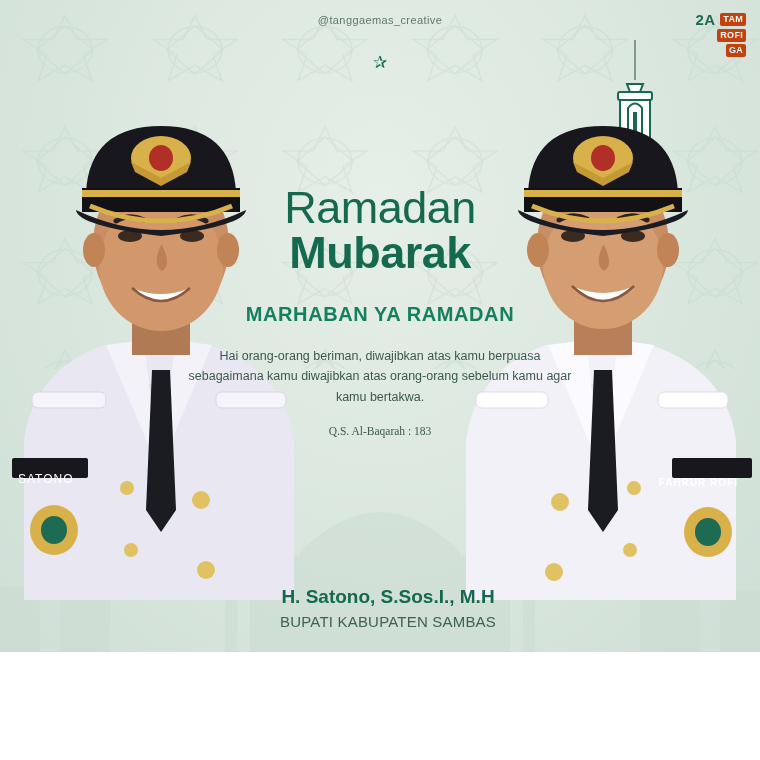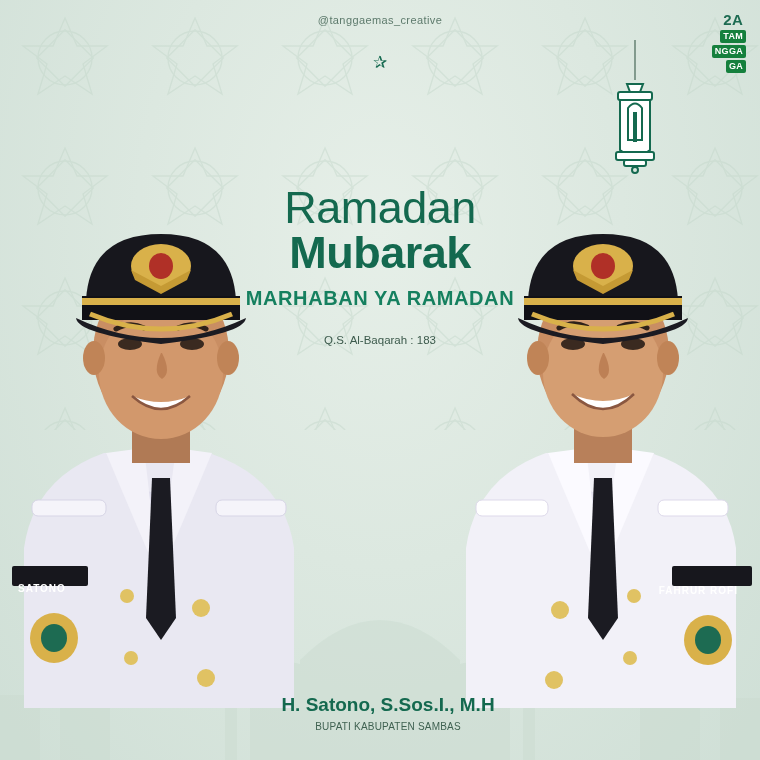--- a/index.html
+++ b/index.html
@@ -3,21 +3,21 @@
 <meta charset="utf-8">
 <style>
   html, body {
     margin: 0;
     padding: 0;
     background: #ffffff;
   }
   #poster {
     position: relative;
     width: 760px;
-    height: 760px;
+    height: 652px;
     overflow: hidden;
     font-family: "Liberation Sans", sans-serif;
     background: #dfe9e2;
   }
   
   .bg-base {
     position: absolute;
     inset: 0;
     background:
       radial-gradient(ellipse at 50% 30%, #e6efe8 0%, #dce8e0 45%, #cfdfd6 100%);
@@ -50,23 +50,23 @@
   }
   .brand {
     position: absolute;
     top: 12px;
     right: 14px;
     display: flex;
     flex-direction: column;
     align-items: flex-end;
     gap: 2px;
   }
-  .brand-row { display: flex; gap: 3px; align-items: center; flex-direction: column; }
+  .brand-row { display: flex; gap: 3px; align-items: center; }
   .brand-chip {
-    background: #15803d;
+    background: #c2410c;
     color: #fff;
     font-size: 9px;
     font-weight: bold;
     padding: 2px 3px;
     border-radius: 2px;
     line-height: 1;
     letter-spacing: .3px;
   }
   .brand-chip.plain {
     background: transparent;
@@ -120,37 +120,38 @@
   }
   .title2 {
     font-size: 45px;
     font-weight: bold;
     color: #14694f;
     letter-spacing: -.5px;
     line-height: 1.05;
     margin-top: -2px;
   }
   .subtitle {
-    margin-top: 10px;
+    margin-top: 26px;
     font-size: 20px;
     font-weight: bold;
     color: #15805f;
     letter-spacing: .6px;
   }
   .verse {
     margin-top: 20px;
     font-size: 12.5px;
     line-height: 1.65;
     color: #3c5a4c;
     padding: 0 16px;
   }
   .ref {
-    margin-top: 24px;
+    margin-top: 18px;
     font-size: 11.5px;
     color: #3c5a4c;
+    font-family: Liberation Serif, serif;
   }
 
   
   .lantern {
     position: absolute;
     top: 40px;
     right: 90px;
     width: 70px;
     height: 160px;
   }
@@ -190,21 +191,21 @@
     flex: 1;
     text-align: center;
     padding-top: 6px;
   }
   .name-main {
     font-size: 19px;
     font-weight: bold;
     color: #14694f;
   }
   .name-sub {
-    font-size: 10px;
+    font-size: 15px;
     color: #3f6151;
     margin-top: 5px;
     letter-spacing: .2px;
   }
 </style>
 </head>
 <body>
 
 <div id="poster">
 
@@ -250,21 +251,21 @@
   </div>
 
   <div class="handle">@tanggaemas_creative</div>
 
   <div class="brand">
     <div class="brand-row">
       <span class="brand-chip plain">2A</span>
       <span class="brand-chip">TAM</span>
     </div>
     <div class="brand-row">
-      <span class="brand-chip">NGGA</span>
+      <span class="brand-chip">ROFI</span>
     </div>
     <div class="brand-row">
       <span class="brand-chip">GA</span>
     </div>
   </div>
 
   <div class="star">✰</div>
 
   <div class="lantern">
     <svg viewBox="0 0 70 160" aria-hidden="true">
@@ -277,20 +278,21 @@
       <rect x="16" y="112" width="38" height="8" rx="2" fill="#ffffff" stroke="#14694f" stroke-width="2"></rect>
       <rect x="24" y="120" width="22" height="6" rx="2" fill="#ffffff" stroke="#14694f" stroke-width="2"></rect>
       <circle cx="35" cy="130" r="3" fill="none" stroke="#14694f" stroke-width="2"></circle>
     </svg>
   </div>
 
   <div class="center-col">
     <div class="title1">Ramadan</div>
     <div class="title2">Mubarak</div>
     <div class="subtitle">MARHABAN YA RAMADAN</div>
+    <div class="verse">Hai orang-orang beriman, diwajibkan atas kamu berpuasa sebagaimana kamu diwajibkan atas orang-orang sebelum kamu agar kamu bertakwa.</div>
     <div class="ref">Q.S. Al-Baqarah : 183</div>
   </div>
 
   <div class="person left">
     <svg viewBox="0 0 330 560" aria-hidden="true">
 
       <path d="M30 560 L30 400 Q40 330 110 305 L215 305 Q290 330 300 400 L300 560 Z" fill="#e9e8f2"></path>
       <path d="M112 305 L165 420 L218 305 L215 305 Q190 345 165 345 Q140 345 112 305 Z" fill="#dcdaea"></path>
 
       <path d="M112 305 L165 430 L150 300 Z" fill="#f3f2f9"></path>
@@ -345,21 +347,21 @@
 
       <circle cx="133" cy="448" r="7" fill="#e0c263"></circle>
       <circle cx="137" cy="510" r="7" fill="#e0c263"></circle>
       <circle cx="207" cy="460" r="9" fill="#e0c263"></circle>
       <circle cx="212" cy="530" r="9" fill="#e0c263"></circle>
 
       <ellipse cx="60" cy="490" rx="24" ry="25" fill="#d9b14a"></ellipse>
       <ellipse cx="60" cy="490" rx="13" ry="14" fill="#1d6b52"></ellipse>
     </svg>
   </div>
-  <div style="position:absolute;left:18px;bottom:166px;z-index:9;font-size:10px;color:#fff;font-weight:bold;letter-spacing:1px;">SATONO</div>
+  <div style="position:absolute;left:18px;bottom:166px;z-index:9;font-size:12px;color:#fff;font-weight:normal;letter-spacing:1px;">SATONO</div>
 
   <div class="person right">
     <svg viewBox="0 0 330 560" aria-hidden="true">
       <path d="M30 560 L30 400 Q40 330 110 305 L215 305 Q290 330 300 400 L300 560 Z" fill="#f2f1f8"></path>
       <path d="M112 305 L165 420 L218 305 L215 305 Q190 345 165 345 Q140 345 112 305 Z" fill="#e4e2ef"></path>
       <path d="M112 305 L165 430 L150 300 Z" fill="#fbfaff"></path>
       <path d="M218 305 L165 430 L182 300 Z" fill="#fbfaff"></path>
       <path d="M158 330 L176 330 L182 470 L167 492 L152 470 Z" fill="#1b1b22"></path>
       <path d="M138 255 L196 255 L196 315 L138 315 Z" fill="#b8805a"></path>
       <rect x="40" y="352" width="72" height="16" rx="6" fill="#ffffff" stroke="#ddd9ea"></rect>

